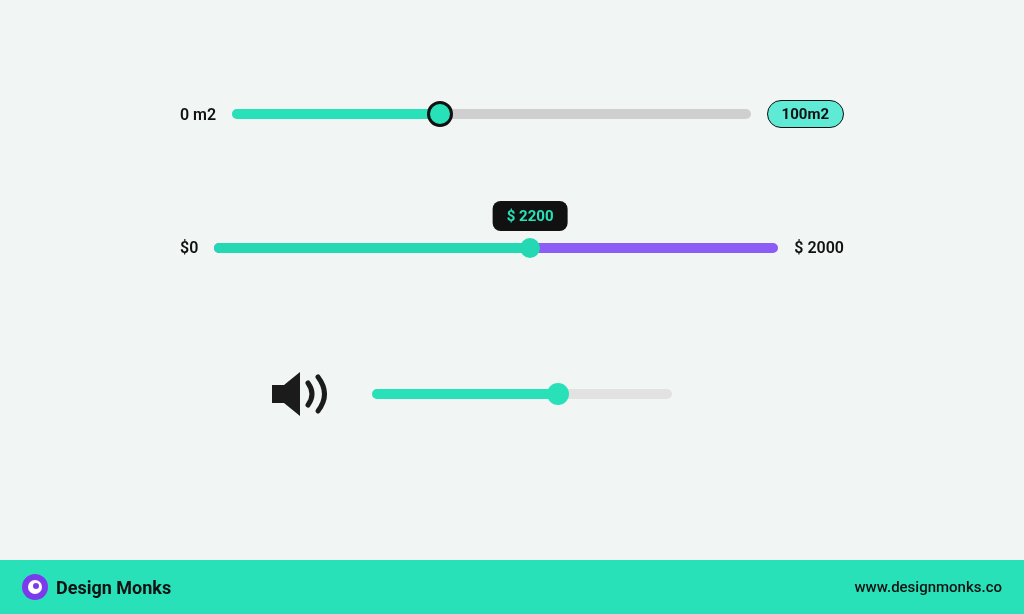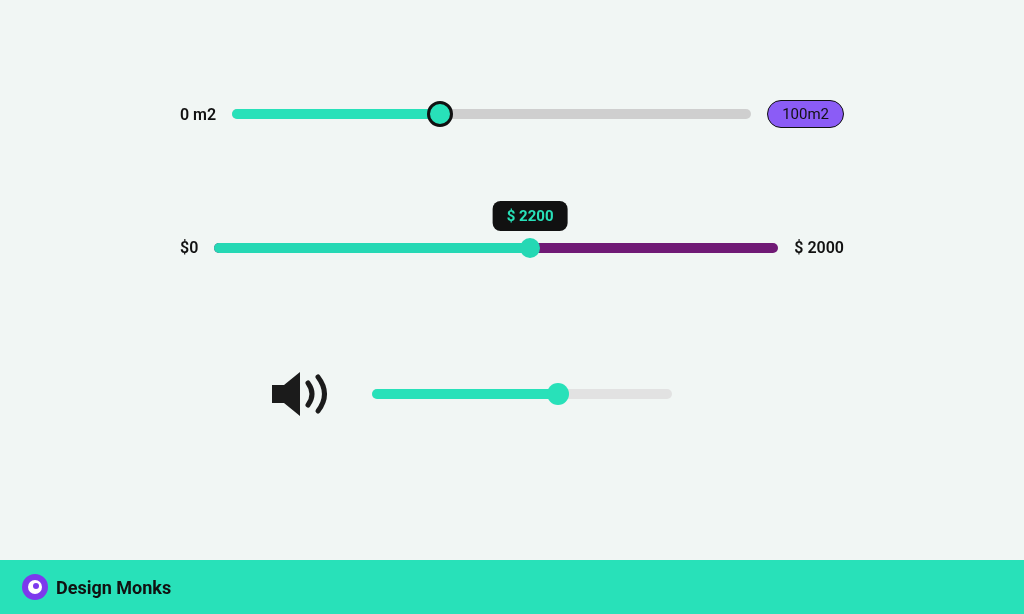--- a/index.html
+++ b/index.html
@@ -55,37 +55,37 @@
       height: 26px;
       background: #28e1b9;
       border: 3px solid #111;
       border-radius: 50%;
     }
     .max-pill {
       border: 1.5px solid #111;
       border-radius: 18px;
       padding: 4px 14px;
       font-size: 15px;
-      font-weight: 400;
-      color: #111;
-      background: #8b5cf6;
+      font-weight: 700;
+      color: #111;
+      background: #5eead4;
     }
 
     
     .slider-row-2 {
       display: flex;
       align-items: center;
       gap: 16px;
       position: relative;
     }
     .slider-track-2 {
       position: relative;
       flex: 1;
       height: 10px;
-      background: #701a75;
+      background: #8b5cf6;
       border-radius: 10px;
     }
     .slider-fill-2 {
       position: absolute;
       left: 0;
       top: 0;
       height: 100%;
       width: 56%;
       background: #25d8b4;
       border-radius: 10px;
@@ -252,13 +252,14 @@
 
 </div>
 
 <div class="footer">
   <div class="footer-left">
     <div class="logo-circle">
       <div class="logo-inner"></div>
     </div>
     <span class="brand">Design Monks</span>
   </div>
+  <span class="footer-url">www.designmonks.co</span>
 </div>
 
 </body></html>

